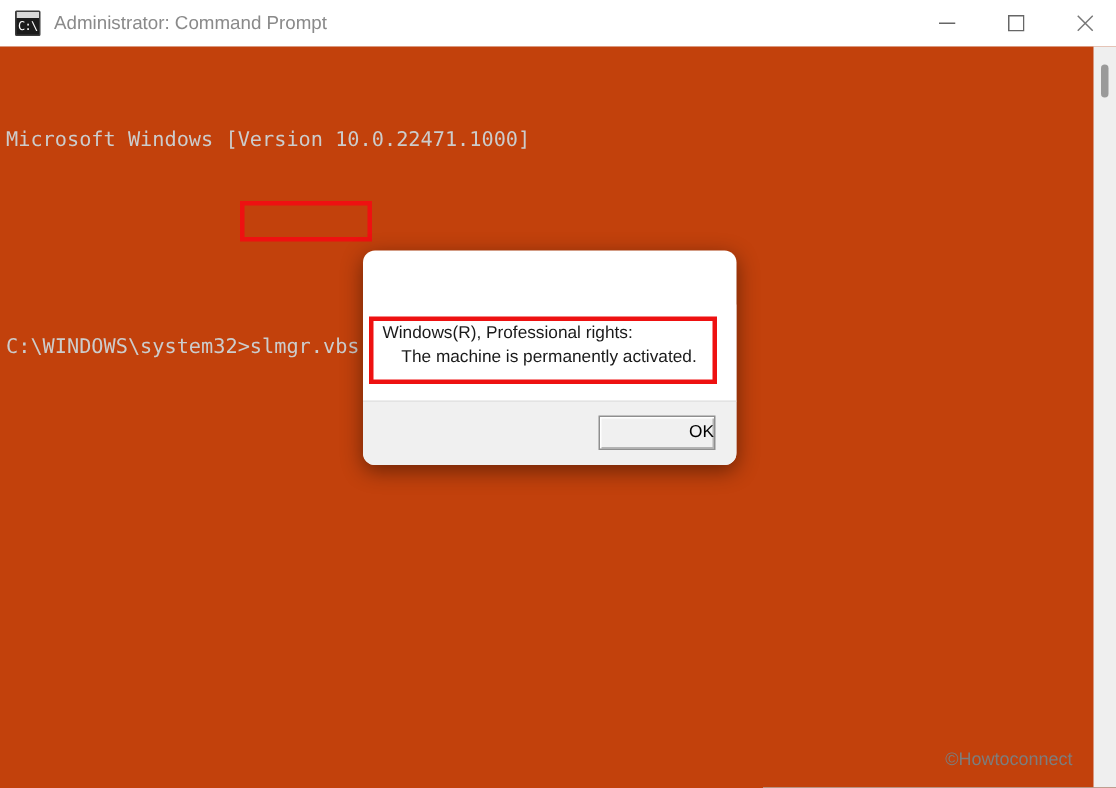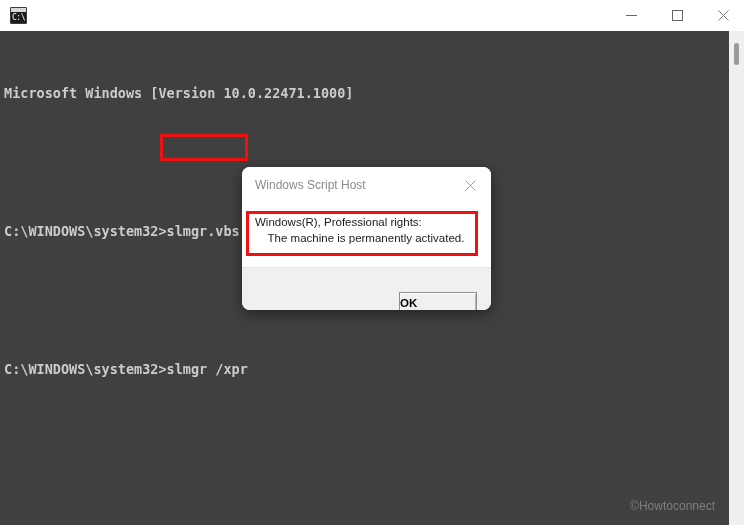--- a/index.html
+++ b/index.html
@@ -71,22 +71,21 @@
   #btn-min { left: 608px; }
   #btn-max { left: 654px; }
   #btn-close { left: 700px; }
   .winbtn svg { display: block; }
 
   
   #console {
     position: absolute;
     left: 0; top: 31px;
     width: 744px; height: 494px;
-    background: #404040;
-    font-weight: bold;
+    background: #c2410c;
   }
   #console-text {
     position: absolute;
     left: 4px; top: 5px;
     color: #cccccc;
     font-family: "DejaVu Sans Mono", monospace;
     font-size: 13.5px;
     line-height: 23px;
     white-space: pre;
   }
@@ -172,33 +171,32 @@
   }
   #dialog-footer {
     position: absolute;
     left: 0; top: 100px;
     width: 249px; height: 43px;
     background: #f0f0f0;
     border-top: 1px solid #e3e3e3;
   }
   #dialog-ok {
     position: absolute;
-    left: 157px; top: 24px;
+    left: 157px; top: 9px;
     width: 78px; height: 23px;
     background: #f0f0f0;
     border: 1px solid #8f8f8f;
     box-shadow: inset 1px 1px 0 #ffffff, inset -1px -1px 0 #b4b4b4;
     font-family: "Liberation Sans", sans-serif;
     font-size: 11.5px;
     color: #000000;
     line-height: 21px;
-    text-align: left;
+    text-align: right;
     box-sizing: border-box;
     cursor: default;
-    font-weight: bold;
   }
 
   
   #watermark {
     position: absolute;
     right: 29px; bottom: 12px;
     font-size: 12px;
     color: #7d7d7d;
     white-space: nowrap;
     margin-top: 16px;
@@ -207,20 +205,21 @@
 </head>
 <body>
 
 <div id="screen">
 
   <div id="titlebar">
     <div id="titlebar-icon">
       <div class="bar"></div>
       <div class="glyph">C:\</div>
     </div>
+    <div id="titlebar-title">Administrator: Command Prompt</div>
 
     <div class="winbtn" id="btn-min">
       <svg width="11" height="11" viewBox="0 0 11 11">
         <line x1="0" y1="5.5" x2="11" y2="5.5" stroke="#666666" stroke-width="1"></line>
       </svg>
     </div>
     <div class="winbtn" id="btn-max">
       <svg width="11" height="11" viewBox="0 0 11 11">
         <rect x="0.5" y="0.5" width="10" height="10" fill="none" stroke="#666666" stroke-width="1"></rect>
       </svg>
@@ -232,44 +231,34 @@
       </svg>
     </div>
   </div>
 
   <div id="console">
     <div id="console-text">
       <div class="cline">Microsoft Windows [Version 10.0.22471.1000]</div>
       <div class="cline"></div>
       <div class="cline">C:\WINDOWS\system32&gt;slmgr.vbs /dlv</div>
       <div class="cline"></div>
-      <div class="cline">C:\WINDOWS\system32&gt;slmgr /xpr</div>
       <div class="cline"></div>
       
       
       
     </div>
   </div>
 
   <div id="console-scrollbar">
     <div id="console-scroll-thumb"></div>
   </div>
 
   <div class="redbox" id="redbox-cmd"></div>
 
   <div id="dialog">
-    <div id="dialog-titlebar">
-      <div id="dialog-title">Windows Script Host</div>
-      <div id="dialog-close">
-        <svg width="11" height="11" viewBox="0 0 11 11">
-          <line x1="0.5" y1="0.5" x2="10.5" y2="10.5" stroke="#9a9a9a" stroke-width="1"></line>
-          <line x1="10.5" y1="0.5" x2="0.5" y2="10.5" stroke="#9a9a9a" stroke-width="1"></line>
-        </svg>
-      </div>
-    </div>
     <div id="dialog-body">
       <div id="dialog-message">Windows(R), Professional rights:
     The machine is permanently activated.</div>
     </div>
     <div id="dialog-footer">
       <div id="dialog-ok">OK</div>
     </div>
   </div>
 
   <div class="redbox" id="redbox-msg"></div>

